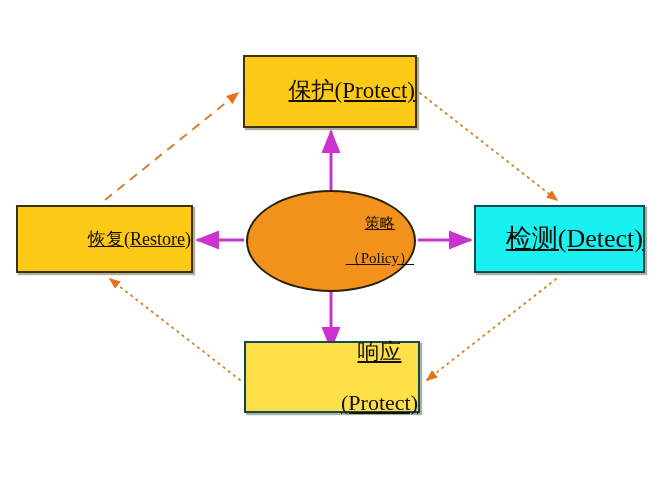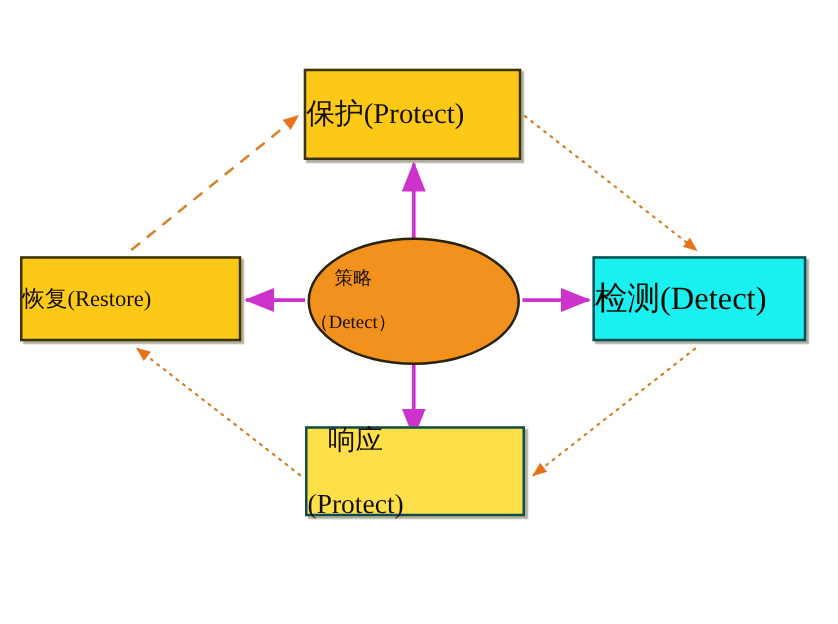--- a/index.html
+++ b/index.html
@@ -30,27 +30,28 @@
     width: 670px;
     height: 499px;
     pointer-events: none;
   }
 
   .node {
     position: absolute;
     box-sizing: border-box;
     display: flex;
     align-items: center;
-    justify-content: flex-start;
+    justify-content: flex-end;
     text-align: center;
     line-height: 1.15;
     color: #140d05;
     font-size: 23px;
     letter-spacing: 0px;
     white-space: pre-line;
+    text-decoration: underline;
   }
 
   .node-box {
     border: 2px solid #2b2510;
     box-shadow: 2px 2px 1px rgba(80,70,40,0.45);
   }
 
   .node-protect {
     left: 243px;
     top: 55px;
@@ -147,17 +148,17 @@
   <div class="node node-box node-response">
     <div>
       <span class="node-line">响应</span>
       <span class="node-line">(Protect)</span>
     </div>
   </div>
 
   <div class="node node-policy">
     <div>
       <span class="node-line">策略</span>
-      <span class="node-line">（Detect）</span>
+      <span class="node-line">（Policy）</span>
     </div>
   </div>
 
 </div>
 
 </body></html>

